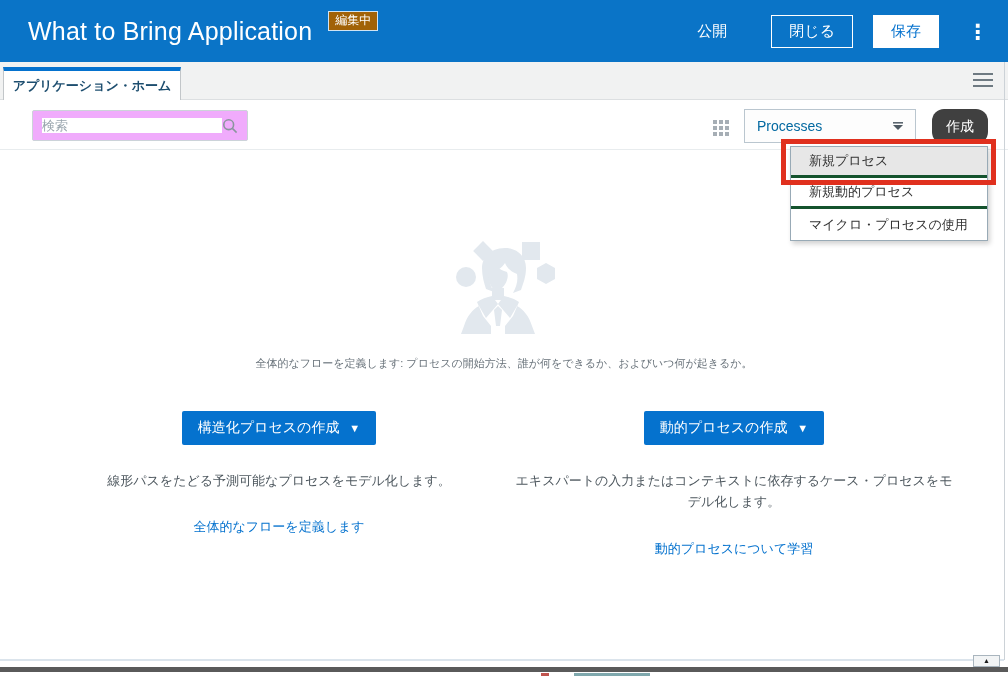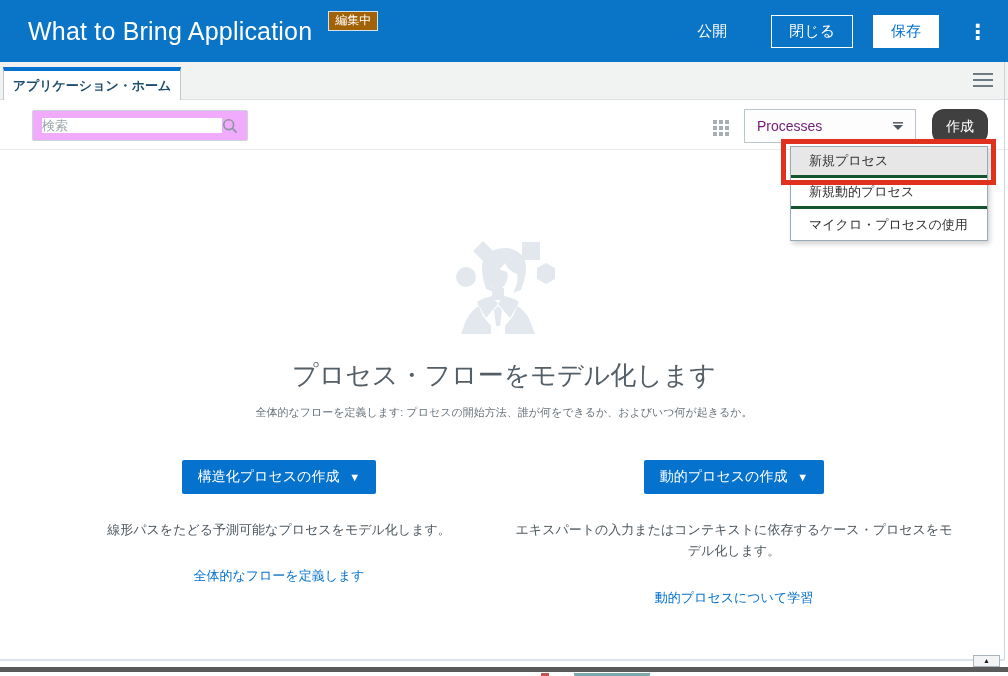--- a/index.html
+++ b/index.html
@@ -61,21 +61,21 @@
   .search-box input::placeholder { color:#98a4ad; }
   .grid-icon {
     position:absolute; left:713px; top:20px; width:20px; height:20px;
     display:grid; grid-template-columns:repeat(3,4px); grid-template-rows:repeat(3,4px);
     gap:2px; cursor:pointer;
   }
   .grid-icon i { background:#a6aeb5; }
   .type-select {
     position:absolute; left:744px; top:9px; width:172px; height:34px;
     border:1px solid #bac6cf; background:#fdfdfd; display:flex; align-items:center;
-    padding-left:12px; font-size:14px; color:#701a75; cursor:pointer;
+    padding-left:12px; font-size:14px; color:#0369a1; cursor:pointer;
   }
   .select-arrow {
     margin-left:auto; width:34px; height:100%;
     display:flex; align-items:center; justify-content:center;
   }
   .create-btn {
     position:absolute; left:932px; top:9px; width:56px; height:35px;
     background:#404040; color:#fff; font-size:14px; border:none; border-radius:12px;
     cursor:pointer;
   }
@@ -211,21 +211,20 @@
 
     <path d="M53,32 c3,3 7,5 11,6 c1,2 1,5 0,8 c-2,6 -6,10 -10,10 c-4,0 -7,-4 -8,-10 c-1,-4 0,-8 1,-10 C50,35 52,34 53,32 Z"></path>
 
     <rect x="49" y="54" width="12" height="12"></rect>
 
     <path d="M49,62 L55,70 L43,84 L36,72 C30,75 24,82 21,92 L18,100 L92,100 L89,92 C86,82 80,75 74,72 L67,84 L55,70 L61,62 C66,63 72,65 76,68 L70,82 L62,92 L62,100 L48,100 L48,92 L40,82 L34,68 C38,65 44,63 49,62 Z"></path>
 
     <polygon points="55,72 59,76 57,92 53,92 51,76"></polygon>
   </svg>
 
-  <h1 class="main-heading">プロセス・フローをモデル化します</h1>
   <p class="main-subheading">全体的なフローを定義します: プロセスの開始方法、誰が何をできるか、およびいつ何が起きるか。</p>
 
   <div class="columns">
     <div class="col col-left">
       <button class="cta-btn">
         <span>構造化プロセスの作成</span>
         <span class="caret">▼</span>
       </button>
       <p class="col-desc">線形パスをたどる予測可能なプロセスをモデル化します。</p>
       <a class="learn-link">全体的なフローを定義します</a>

